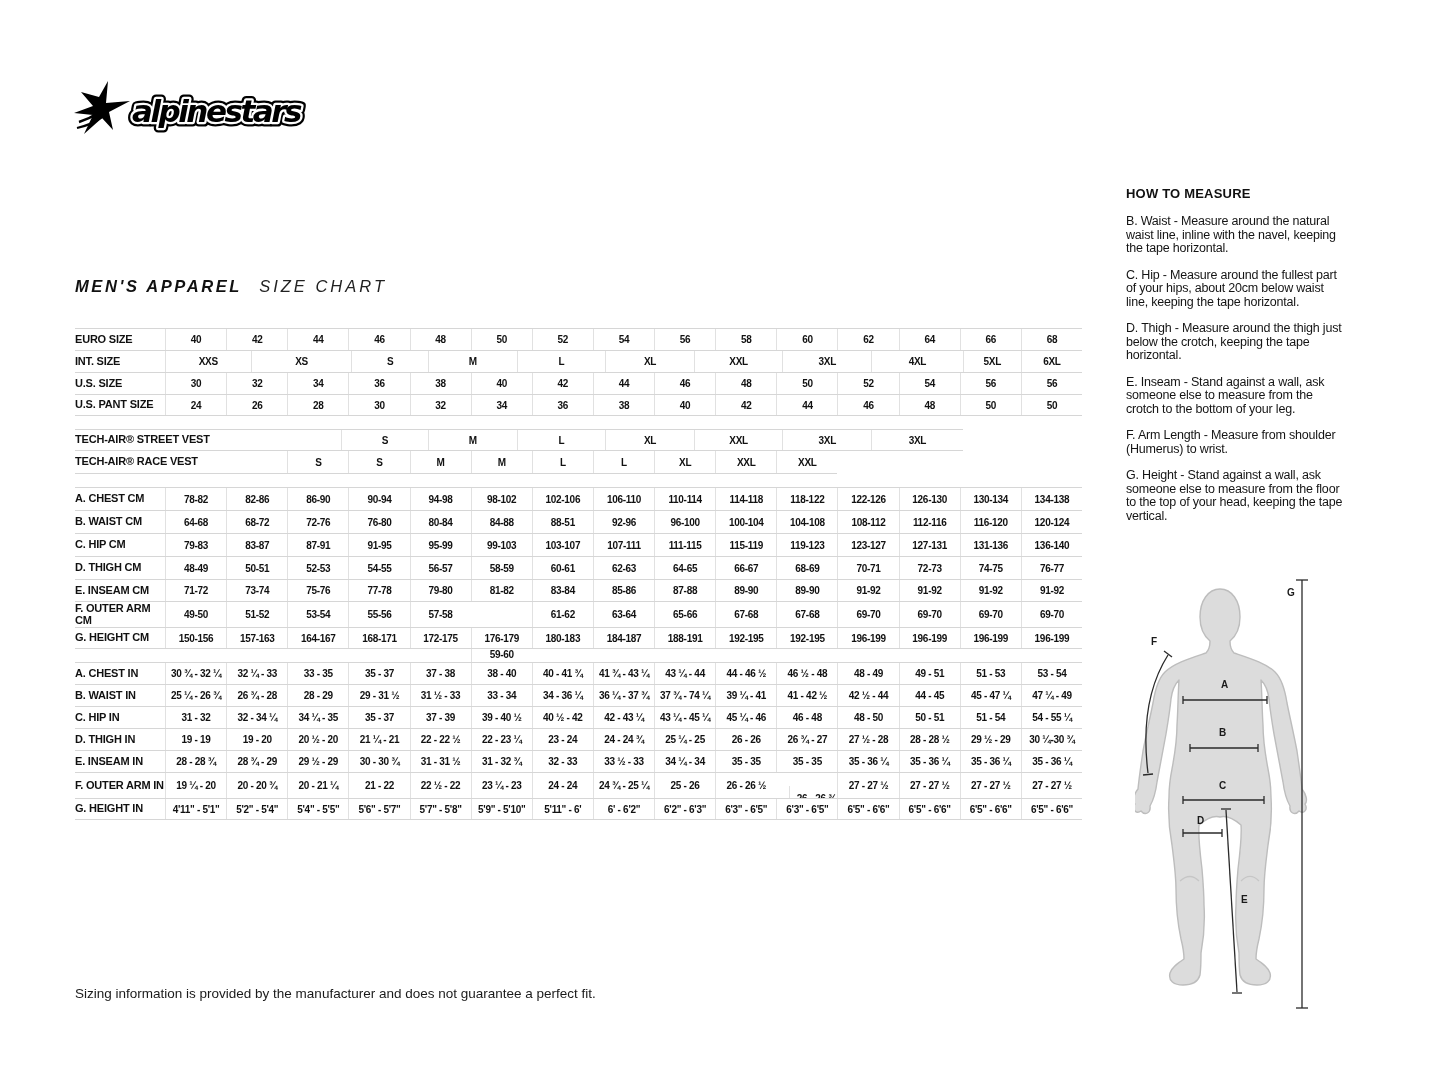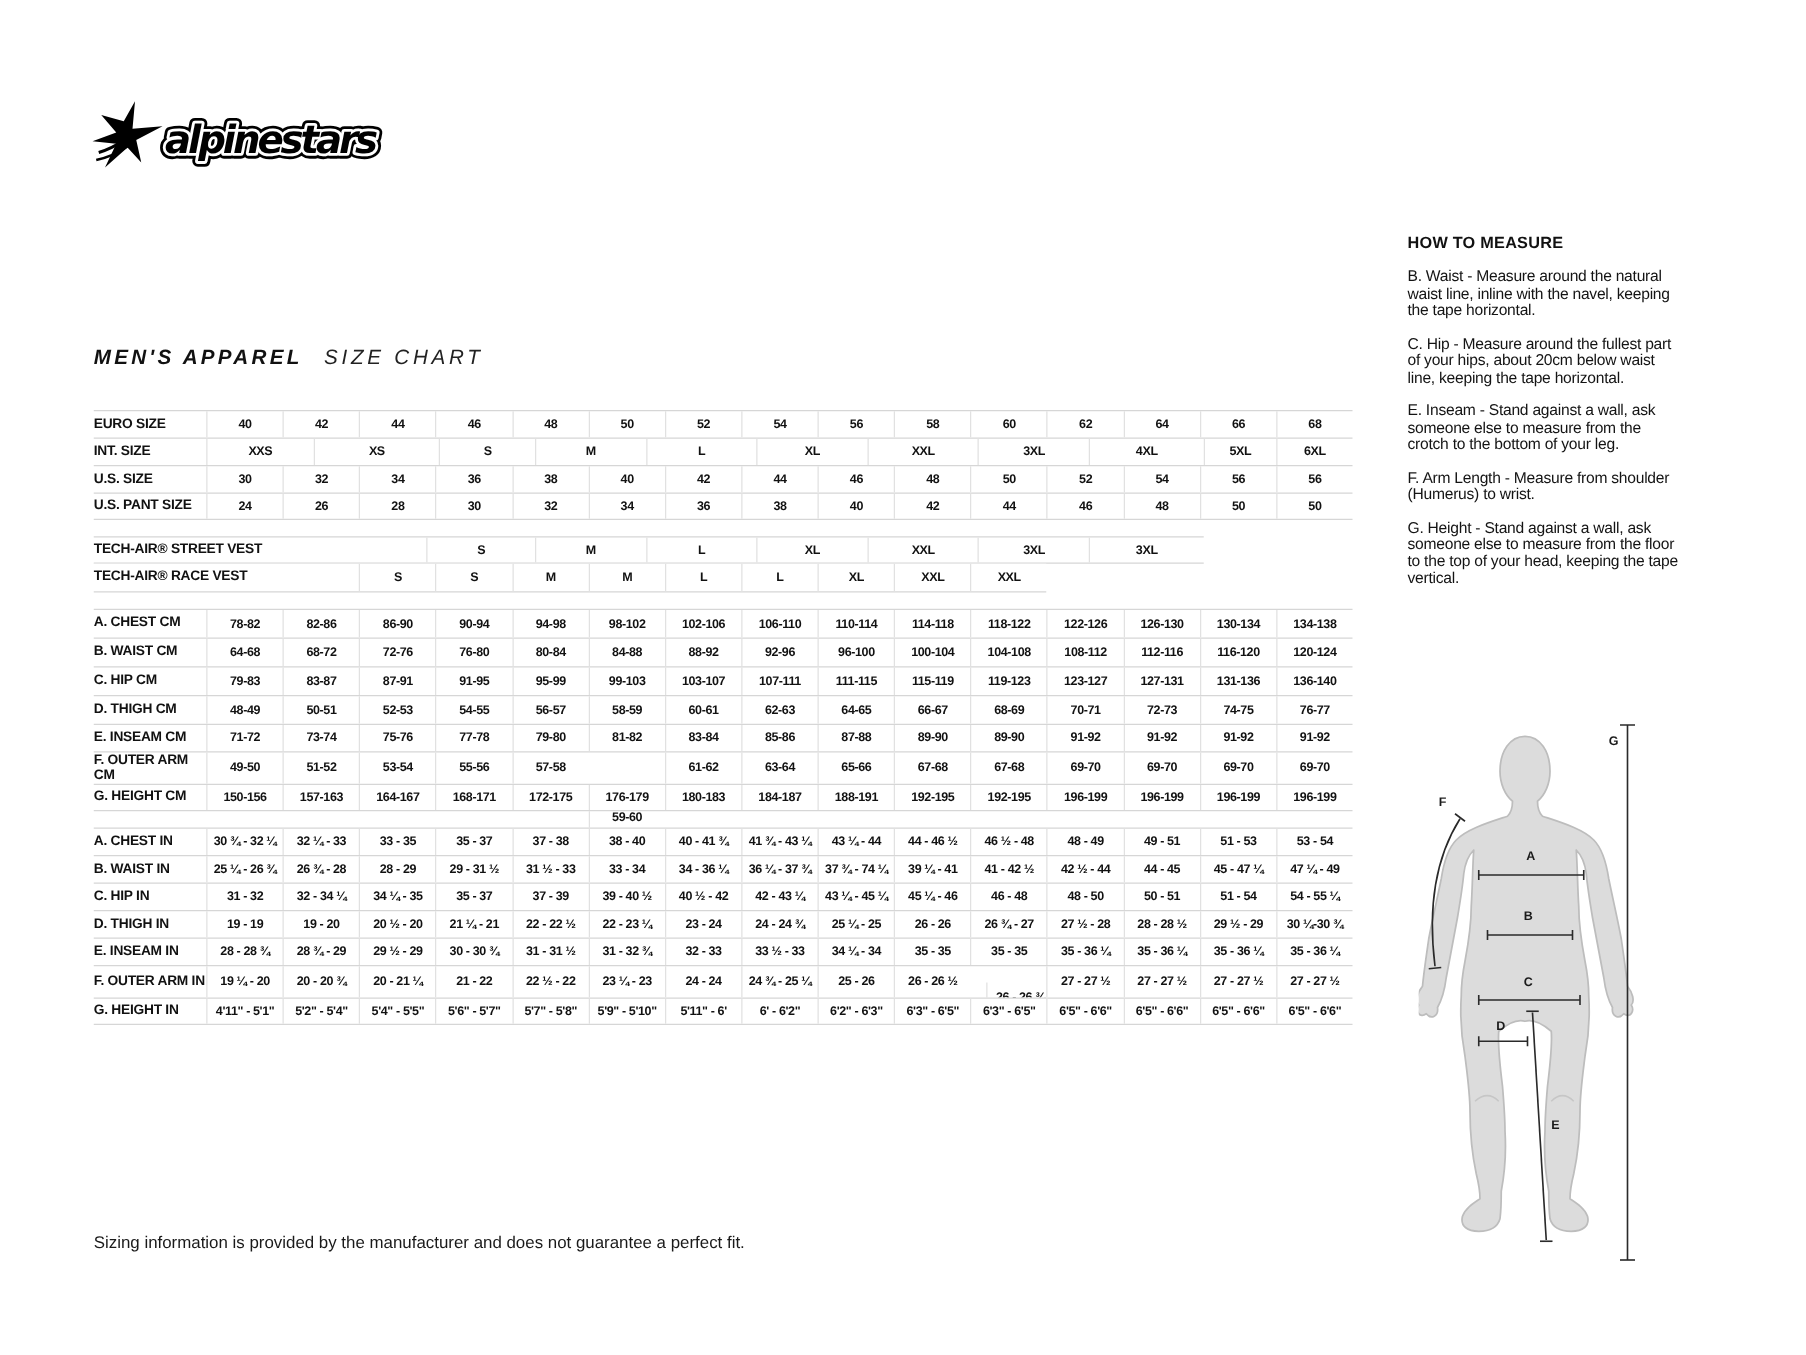--- a/index.html
+++ b/index.html
@@ -164,21 +164,21 @@
         <div class="tcell" style="left: 945.867px; width: 61.1333px;">134-138</div>
       </div>
       <div class="trow" style="top: 182px; height: 23px; width: 1007px;">
         <div class="tlabel">B. WAIST CM</div>
         <div class="tcell" style="left: 90px; width: 61.1333px;">64-68</div>
         <div class="tcell" style="left: 151.133px; width: 61.1333px;">68-72</div>
         <div class="tcell" style="left: 212.267px; width: 61.1333px;">72-76</div>
         <div class="tcell" style="left: 273.4px; width: 61.1333px;">76-80</div>
         <div class="tcell" style="left: 334.533px; width: 61.1333px;">80-84</div>
         <div class="tcell" style="left: 395.667px; width: 61.1333px;">84-88</div>
-        <div class="tcell" style="left: 456.8px; width: 61.1333px;">88-92</div>
+        <div class="tcell" style="left: 456.8px; width: 61.1333px;">88-51</div>
         <div class="tcell" style="left: 517.933px; width: 61.1333px;">92-96</div>
         <div class="tcell" style="left: 579.067px; width: 61.1333px;">96-100</div>
         <div class="tcell" style="left: 640.2px; width: 61.1333px;">100-104</div>
         <div class="tcell" style="left: 701.333px; width: 61.1333px;">104-108</div>
         <div class="tcell" style="left: 762.467px; width: 61.1333px;">108-112</div>
         <div class="tcell" style="left: 823.6px; width: 61.1333px;">112-116</div>
         <div class="tcell" style="left: 884.733px; width: 61.1333px;">116-120</div>
         <div class="tcell" style="left: 945.867px; width: 61.1333px;">120-124</div>
       </div>
       <div class="trow" style="top: 205px; height: 23px; width: 1007px;">
@@ -396,20 +396,21 @@
         <div class="tcell" style="left: 823.6px; width: 61.1333px;">6'5" - 6'6"</div>
         <div class="tcell" style="left: 884.733px; width: 61.1333px;">6'5" - 6'6"</div>
         <div class="tcell" style="left: 945.867px; width: 61.1333px;">6'5" - 6'6"</div>
       </div>
     </div>
 
   <div id="measure-panel">
     <p id="measure-heading">HOW TO MEASURE</p>
     <p class="measure-item">B. Waist - Measure around the natural waist line, inline with the navel, keeping the tape horizontal.</p>
     <p class="measure-item">C. Hip - Measure around the fullest part of your hips, about 20cm below waist line, keeping the tape horizontal.</p>
+    <p class="measure-item">D. Thigh - Measure around the thigh just below the crotch, keeping the tape horizontal.</p>
     <p class="measure-item">E. Inseam - Stand against a wall, ask someone else to measure from the crotch to the bottom of your leg.</p>
     <p class="measure-item">F. Arm Length - Measure from shoulder (Humerus) to wrist.</p>
     <p class="measure-item">G. Height - Stand against a wall, ask someone else to measure from the floor to the top of your head, keeping the tape vertical.</p>
   </div>
 
   <svg id="figure" width="185" height="460" viewBox="0 0 185 460">
     <path fill="#dcdcdc" stroke="#bdbdbd" stroke-width="1.4" stroke-linejoin="round" d="M85 14 C97 14 105 26 105 42 C105 52 101 61 95 66 C95 71 96 75 99 78
          C114 83 131 88 140 97 C147 104 150 115 152 128 C155 143 159 160 162 176
          C164 190 166 203 167 214 C171 219 173 226 170 229 C173 234 169 240 164 236
          C160 241 154 238 155 231 C151 224 149 215 148 207 C145 191 142 175 139 159

